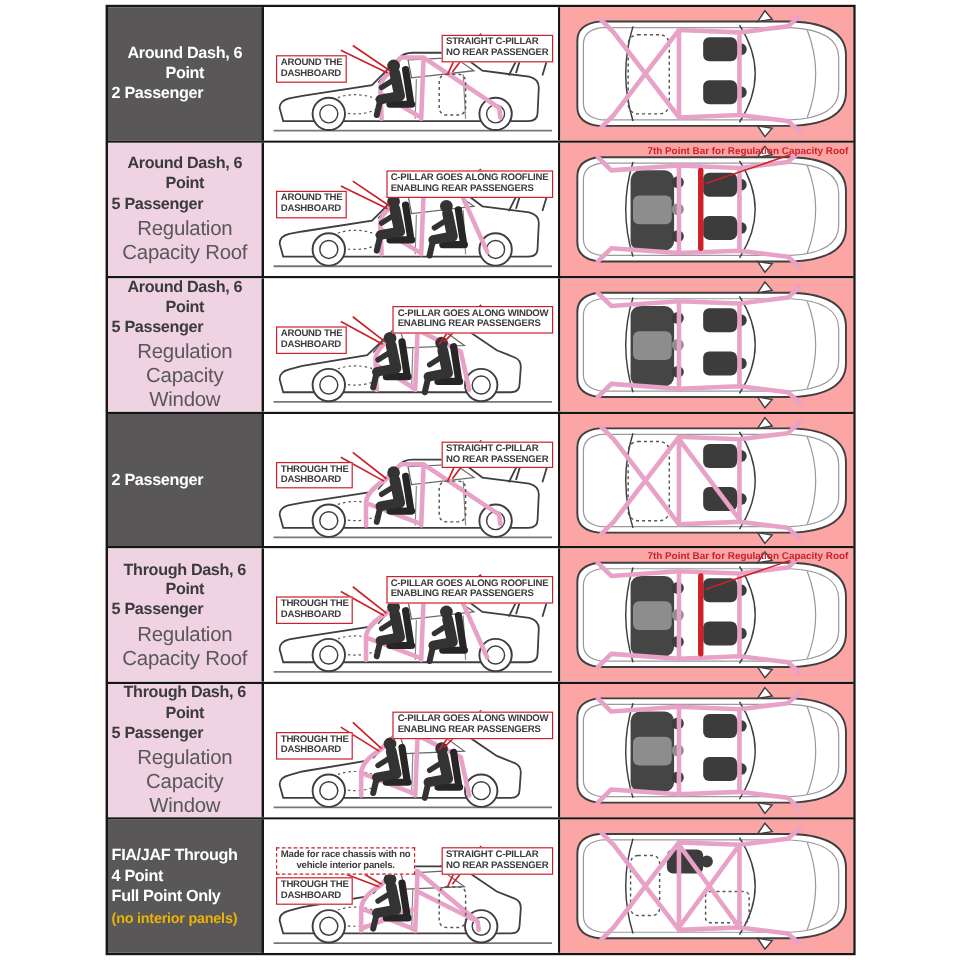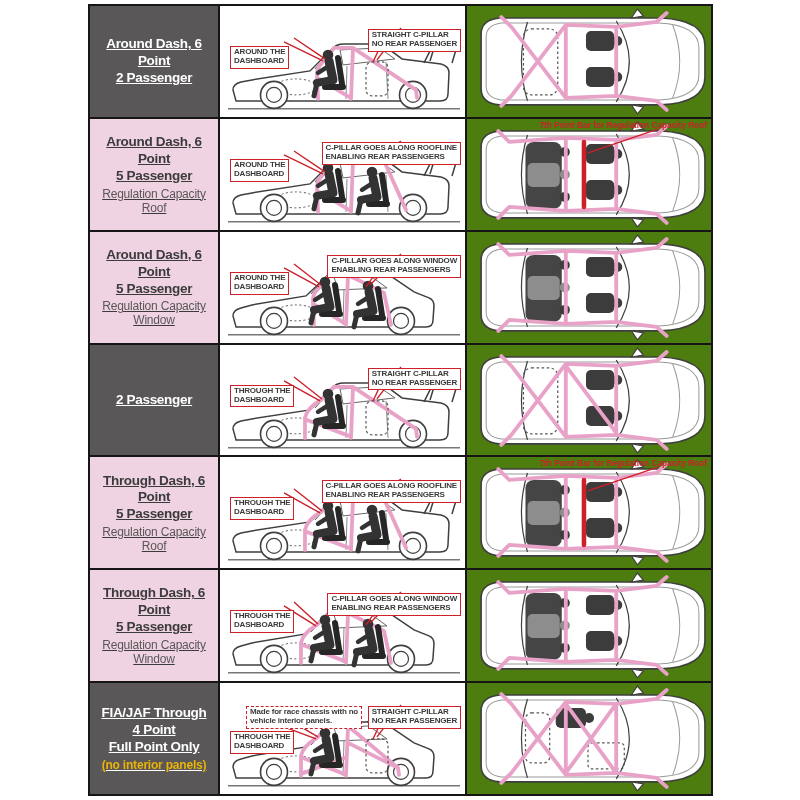--- a/index.html
+++ b/index.html
@@ -1,28 +1,28 @@
 <!DOCTYPE html>
 <html><head>
 <meta charset="utf-8">
 <style>
   html,body{margin:0;padding:0;background:#fff;}
   body{width:800px;height:800px;position:relative;font-family:"Liberation Sans",sans-serif;overflow:hidden;}
   .chart{position:absolute;left:88px;top:4px;width:625px;height:792px;border:2px solid #161616;display:flex;flex-direction:column;box-sizing:border-box;background:#fff;}
   .row{flex:1;display:flex;border-bottom:2px solid #161616;min-height:0;}
   .row:last-child{border-bottom:none;}
-  .label-cell{width:130px;flex:none;display:flex;flex-direction:column;justify-content:center;align-items:center;text-align:center;padding:4px 3px;box-sizing:border-box;border-right:2px solid #161616;text-decoration:underline;}
+  .label-cell{width:130px;flex:none;display:flex;flex-direction:column;justify-content:center;align-items:flex-start;text-align:center;padding:4px 3px;box-sizing:border-box;border-right:2px solid #161616;}
   .theme-gray{background:#595757;color:#ffffff;}
   .theme-pink{background:#f0d3e3;color:#3b3b3b;}
   .lbl-line{font-weight:bold;font-size:13.5px;line-height:1.25;letter-spacing:-0.3px;}
-  .lbl-sub{font-size:12px;margin-top:2px;letter-spacing:-0.2px;}
+  .lbl-sub{font-size:17px;margin-top:2px;letter-spacing:-0.2px;}
   .theme-pink .lbl-sub{color:#595757;font-weight:400;}
   .theme-gray .lbl-sub{color:#eab308;font-weight:bold;font-size:12px;}
   .side-cell{width:245px;flex:none;position:relative;border-right:2px solid #161616;background:#fff;overflow:hidden;}
-  .top-cell{flex:1;position:relative;background:#4d7c0f;overflow:hidden;}
+  .top-cell{flex:1;position:relative;background:#fca5a5;overflow:hidden;}
   .panel-svg{position:absolute;left:0;top:0;width:100%;height:100%;display:block;}
   .callout{position:absolute;background:#fff;border:1.5px solid #cc2129;padding:1px 3px 2px 3px;font-size:8px;font-weight:bold;line-height:1.12;color:#3b3b3b;letter-spacing:-0.2px;white-space:nowrap;z-index:2;margin-top:20px;}
   .callout.dashed{border-style:dashed;}
 </style>
 </head>
 <body>
 
 <div class="chart" id="chart">
     <div class="row">
       <div class="label-cell theme-gray">
@@ -456,21 +456,21 @@
   <circle cx="105" cy="50" r="5.3" fill="#333333"></circle>
   <line x1="106" y1="56" x2="110" y2="75" stroke="#333333" stroke-width="9" stroke-linecap="round"></line>
   <line x1="110" y1="75" x2="94" y2="78" stroke="#333333" stroke-width="8" stroke-linecap="round"></line>
   <line x1="94" y1="78" x2="91" y2="91" stroke="#333333" stroke-width="5" stroke-linecap="round"></line>
   <line x1="106" y1="61" x2="95" y2="68" stroke="#333333" stroke-width="4.5" stroke-linecap="round"></line>
           </g>
           <rect x="146" y="56" width="22" height="34" rx="6" fill="none" stroke="#555" stroke-width="1.2" stroke-dasharray="2.5,2.5"></rect>
           <path d="M64,44 L96,56 M74,40 L98,54" stroke="#cc2129" stroke-width="1.4" fill="none"></path>
           <path d="M168,24 L153,56 M181,22 L157,54" stroke="#cc2129" stroke-width="1.4" fill="none"></path>
         </svg>
-        <div class="callout dashed" style="left: 26px; top: 3px;">
+        <div class="callout dashed" style="left: 10px; top: 3px; text-align: center;">
           <div>Made for race chassis with no</div>
           <div>vehicle interior panels.</div>
         </div>
         <div class="callout" style="left: 10px; top: 28px;">
           <div>THROUGH THE</div>
           <div>DASHBOARD</div>
         </div>
         <div class="callout" style="right: 4px; top: 3px;">
           <div>STRAIGHT C-PILLAR</div>
           <div>NO REAR PASSENGER</div>

